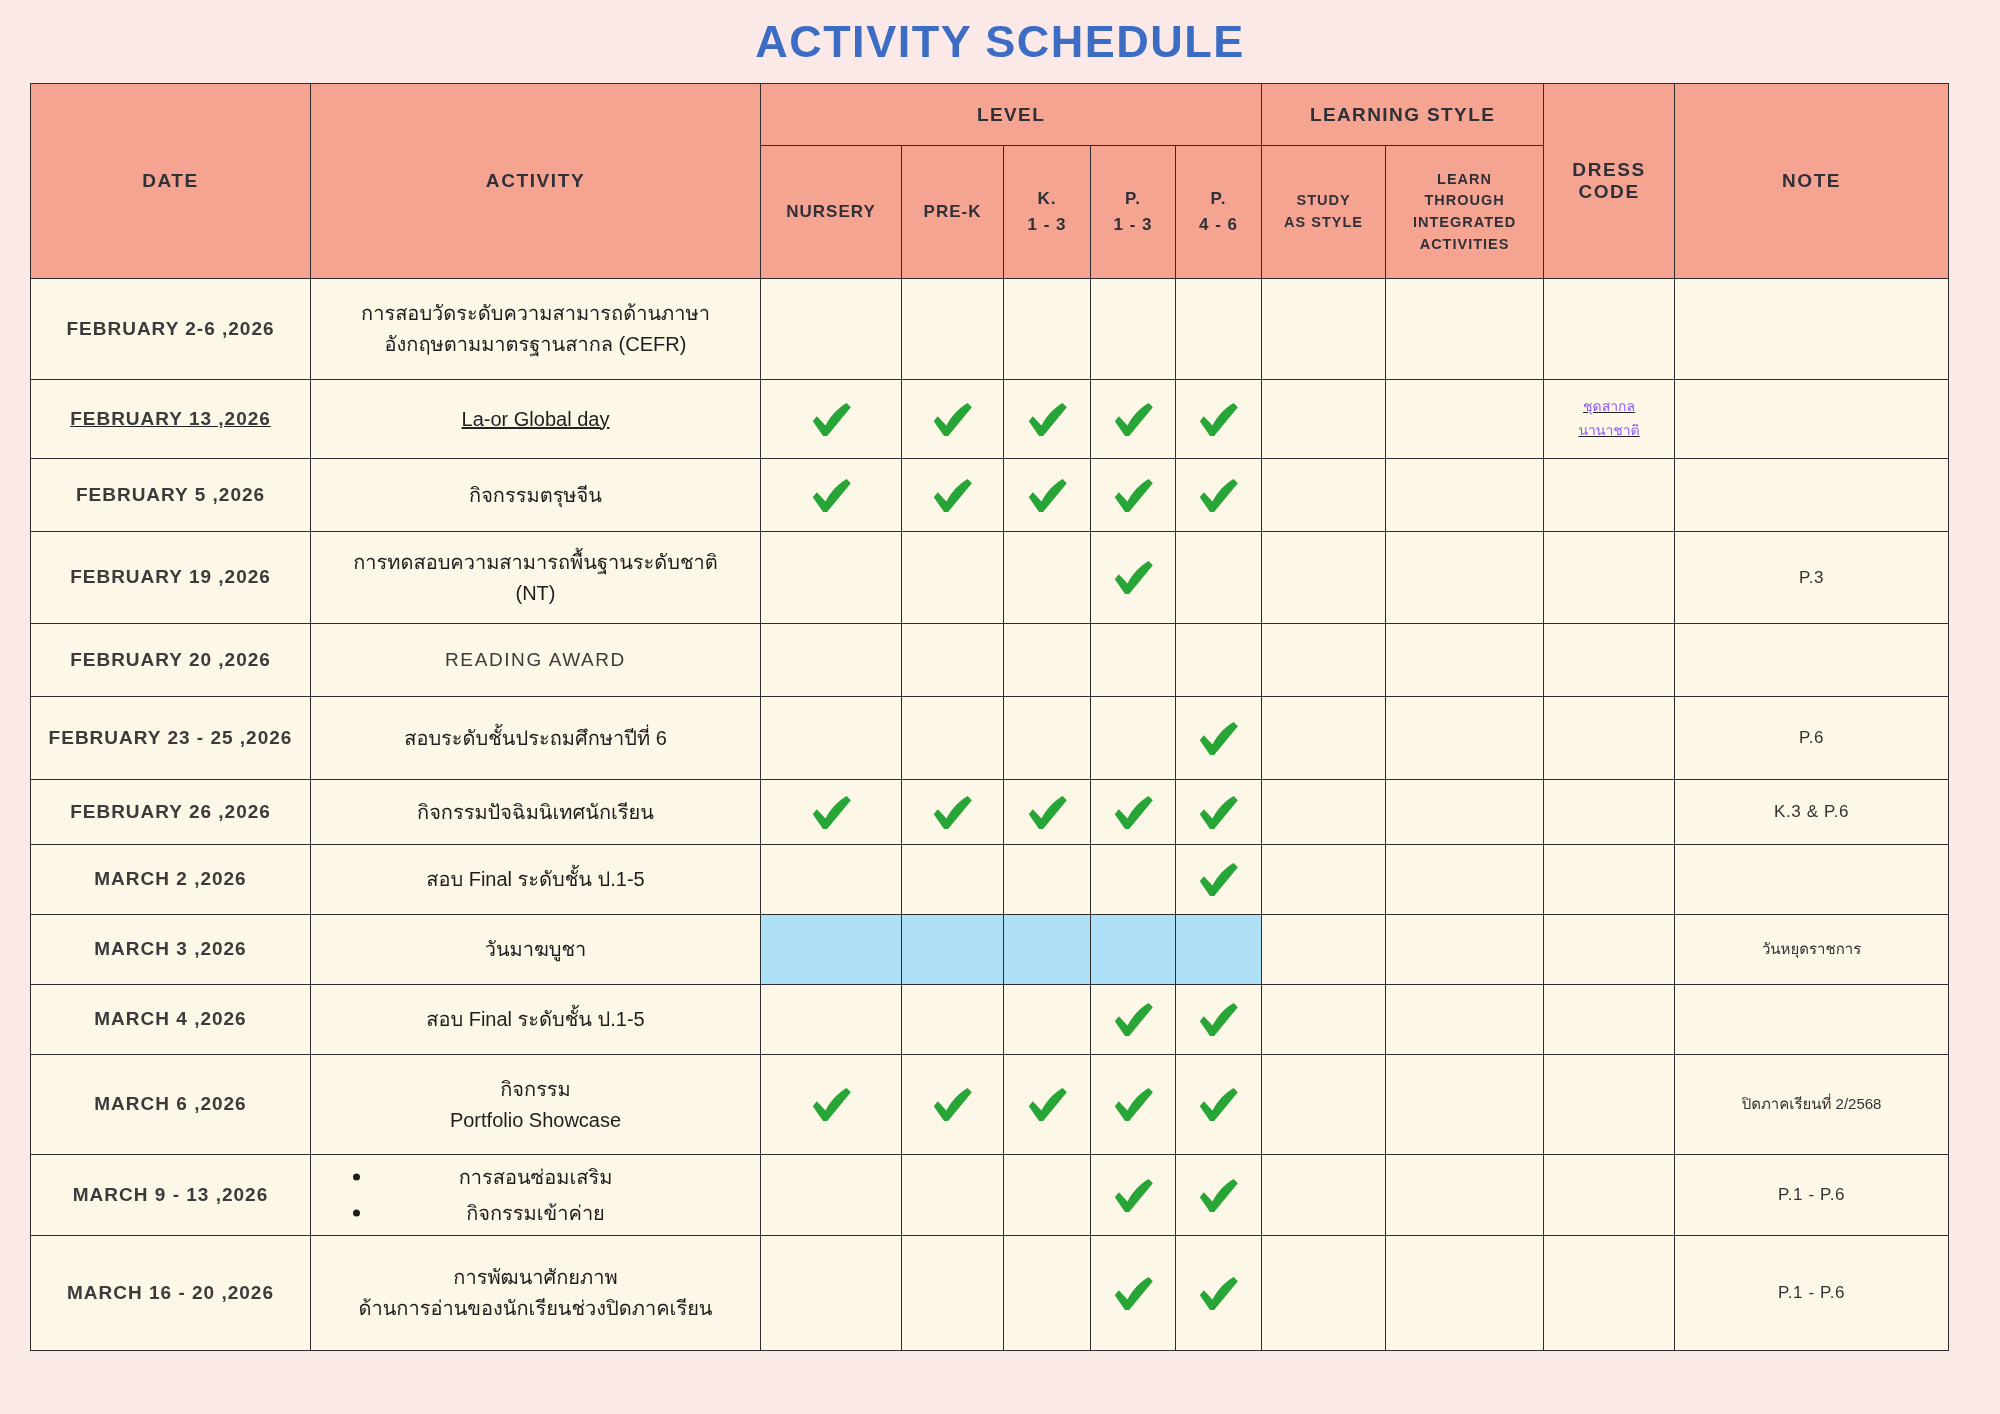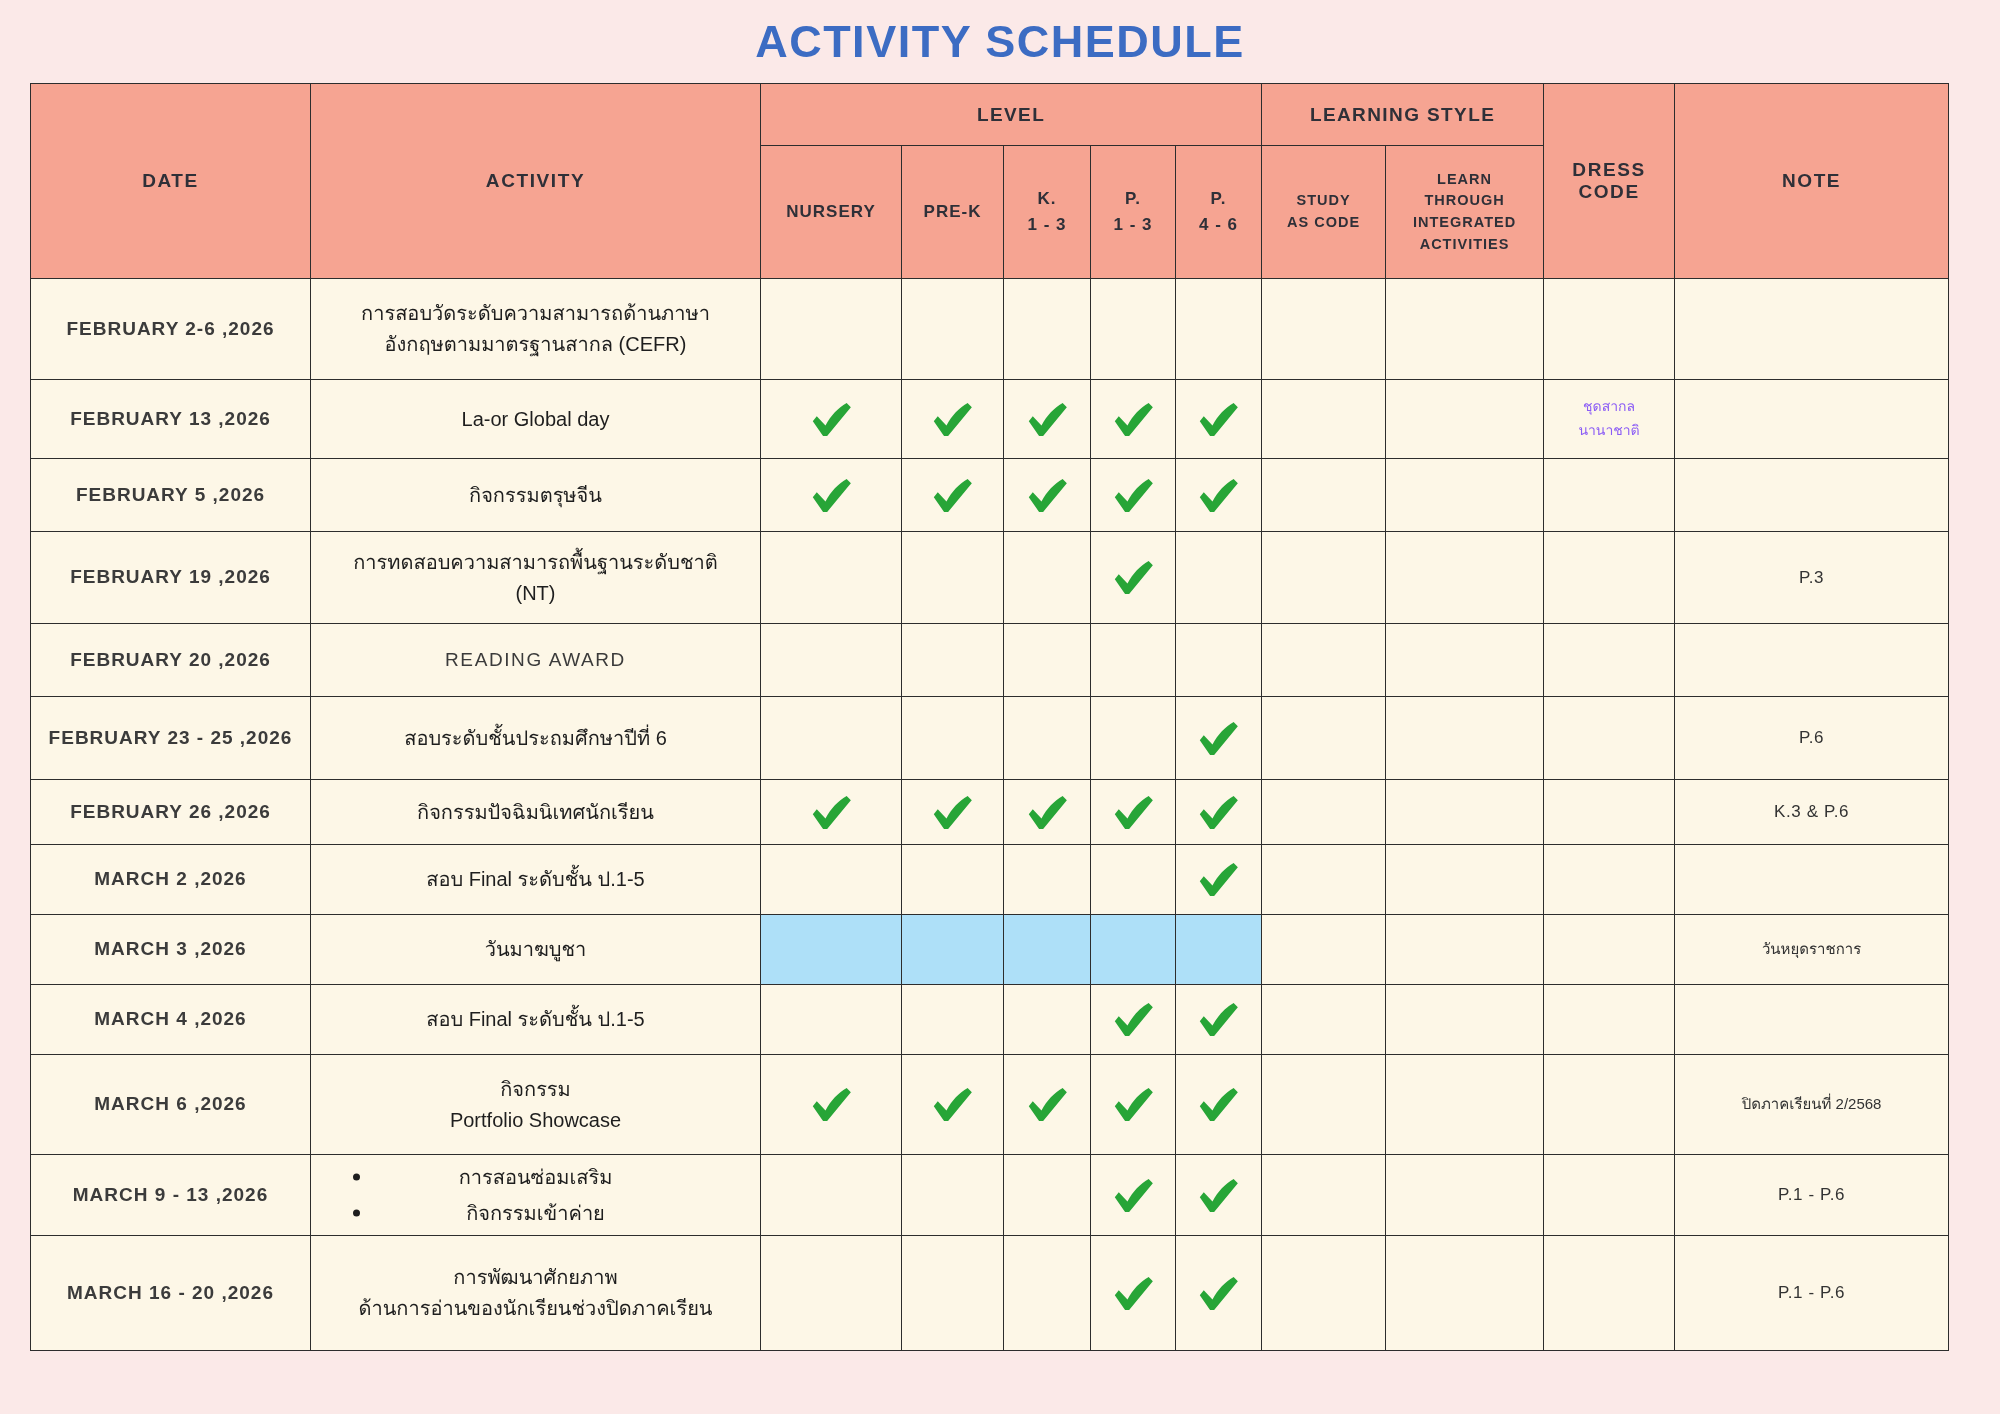--- a/index.html
+++ b/index.html
@@ -86,21 +86,21 @@
     <tr style="height:133px">
       <th class="h-sub pre">NURSERY</th>
       <th class="h-sub pre">PRE-K</th>
       <th class="h-sub pre">K.
 1 - 3</th>
       <th class="h-sub pre">P.
 1 - 3</th>
       <th class="h-sub pre">P.
 4 - 6</th>
       <th class="h-sub small pre">STUDY
-AS CODE</th>
+AS STYLE</th>
       <th class="h-sub small pre">LEARN
 THROUGH
 INTEGRATED
 ACTIVITIES</th>
     </tr>
   </thead>
   <tbody>
       <tr style="height: 101px;">
         <td class="cell-date">FEBRUARY 2-6 ,2026</td>
         <td class="cell-activity">การสอบวัดระดับความสามารถด้านภาษา
@@ -108,21 +108,21 @@
         <td class="level-cell"></td>
         <td class="level-cell"></td>
         <td class="level-cell"></td>
         <td class="level-cell"></td>
         <td class="level-cell"></td>
         <td class="ls-cell"></td>
         <td class="ls-cell"></td>
         <td class="cell-dress"></td>
         <td class="cell-note"></td>
       </tr>
-      <tr style="height: 79px;">
+      <tr style="height: 79px; text-decoration: underline;">
         <td class="cell-date">FEBRUARY 13 ,2026</td>
         <td class="cell-activity">La-or Global day</td>
         <td class="level-cell"><svg class="check" viewBox="0 0 33 32">
             <path d="M28.3 3.2 L31.6 6.4 L13.1 28.8 L9.9 28.8 L1.9 17.4 L5.0 13.4 L11.8 20.6 C16.2 12.8 21.4 7.2 28.3 3.2 Z"></path>
           </svg></td>
         <td class="level-cell"><svg class="check" viewBox="0 0 33 32">
             <path d="M28.3 3.2 L31.6 6.4 L13.1 28.8 L9.9 28.8 L1.9 17.4 L5.0 13.4 L11.8 20.6 C16.2 12.8 21.4 7.2 28.3 3.2 Z"></path>
           </svg></td>
         <td class="level-cell"><svg class="check" viewBox="0 0 33 32">
             <path d="M28.3 3.2 L31.6 6.4 L13.1 28.8 L9.9 28.8 L1.9 17.4 L5.0 13.4 L11.8 20.6 C16.2 12.8 21.4 7.2 28.3 3.2 Z"></path>

